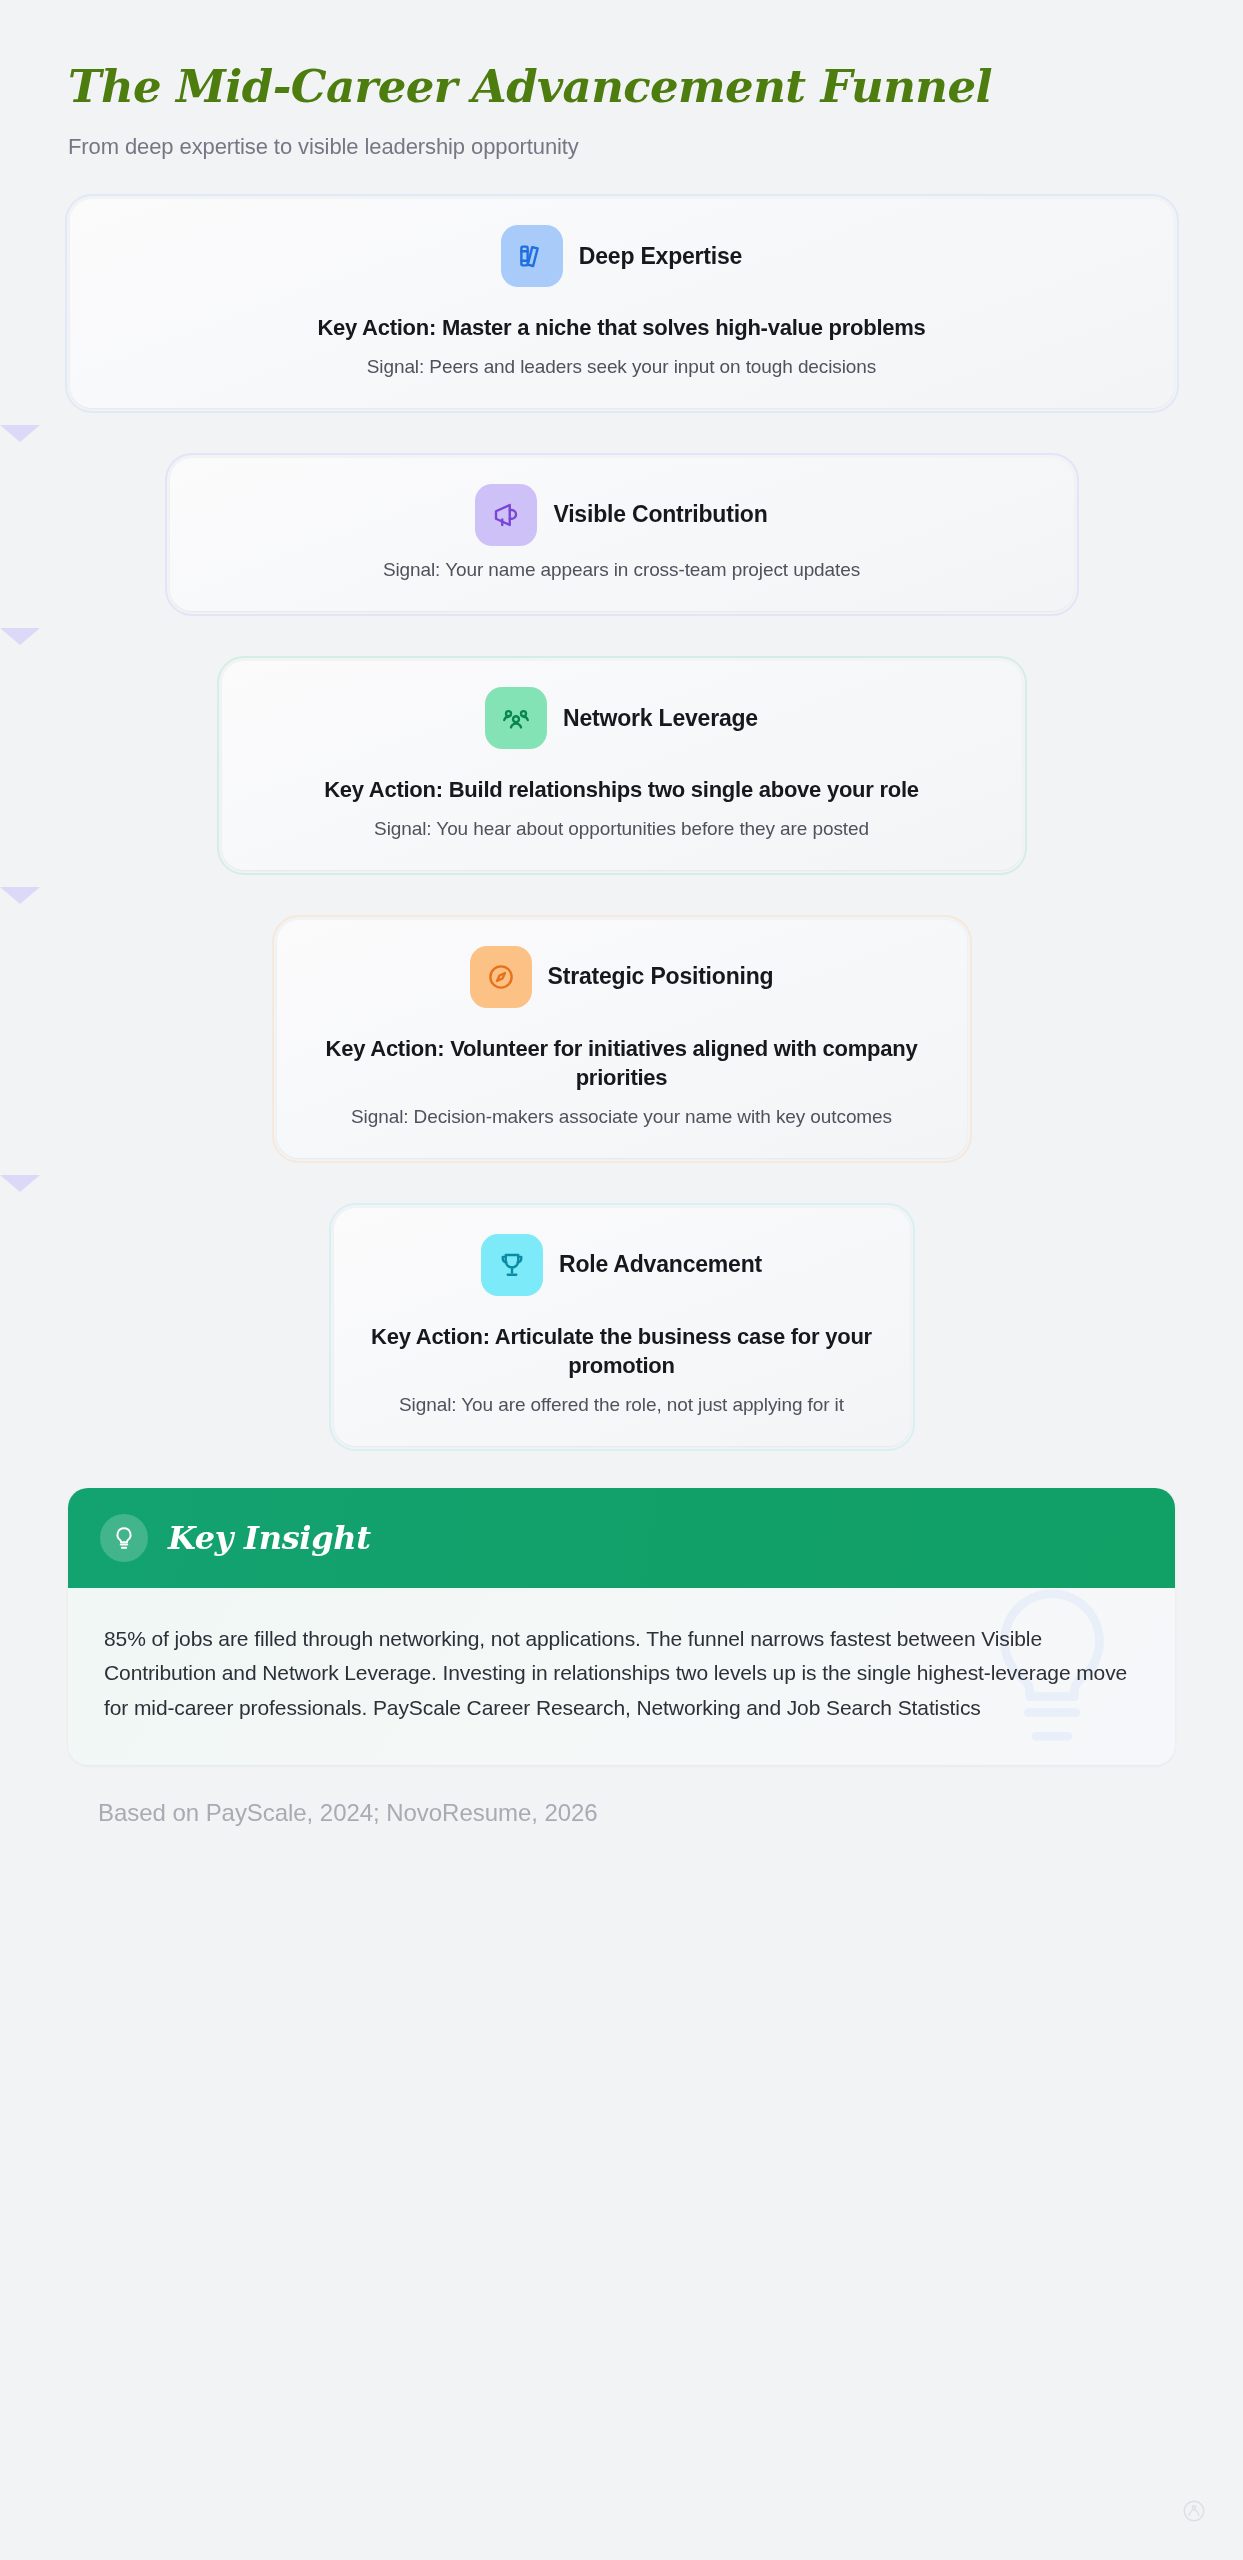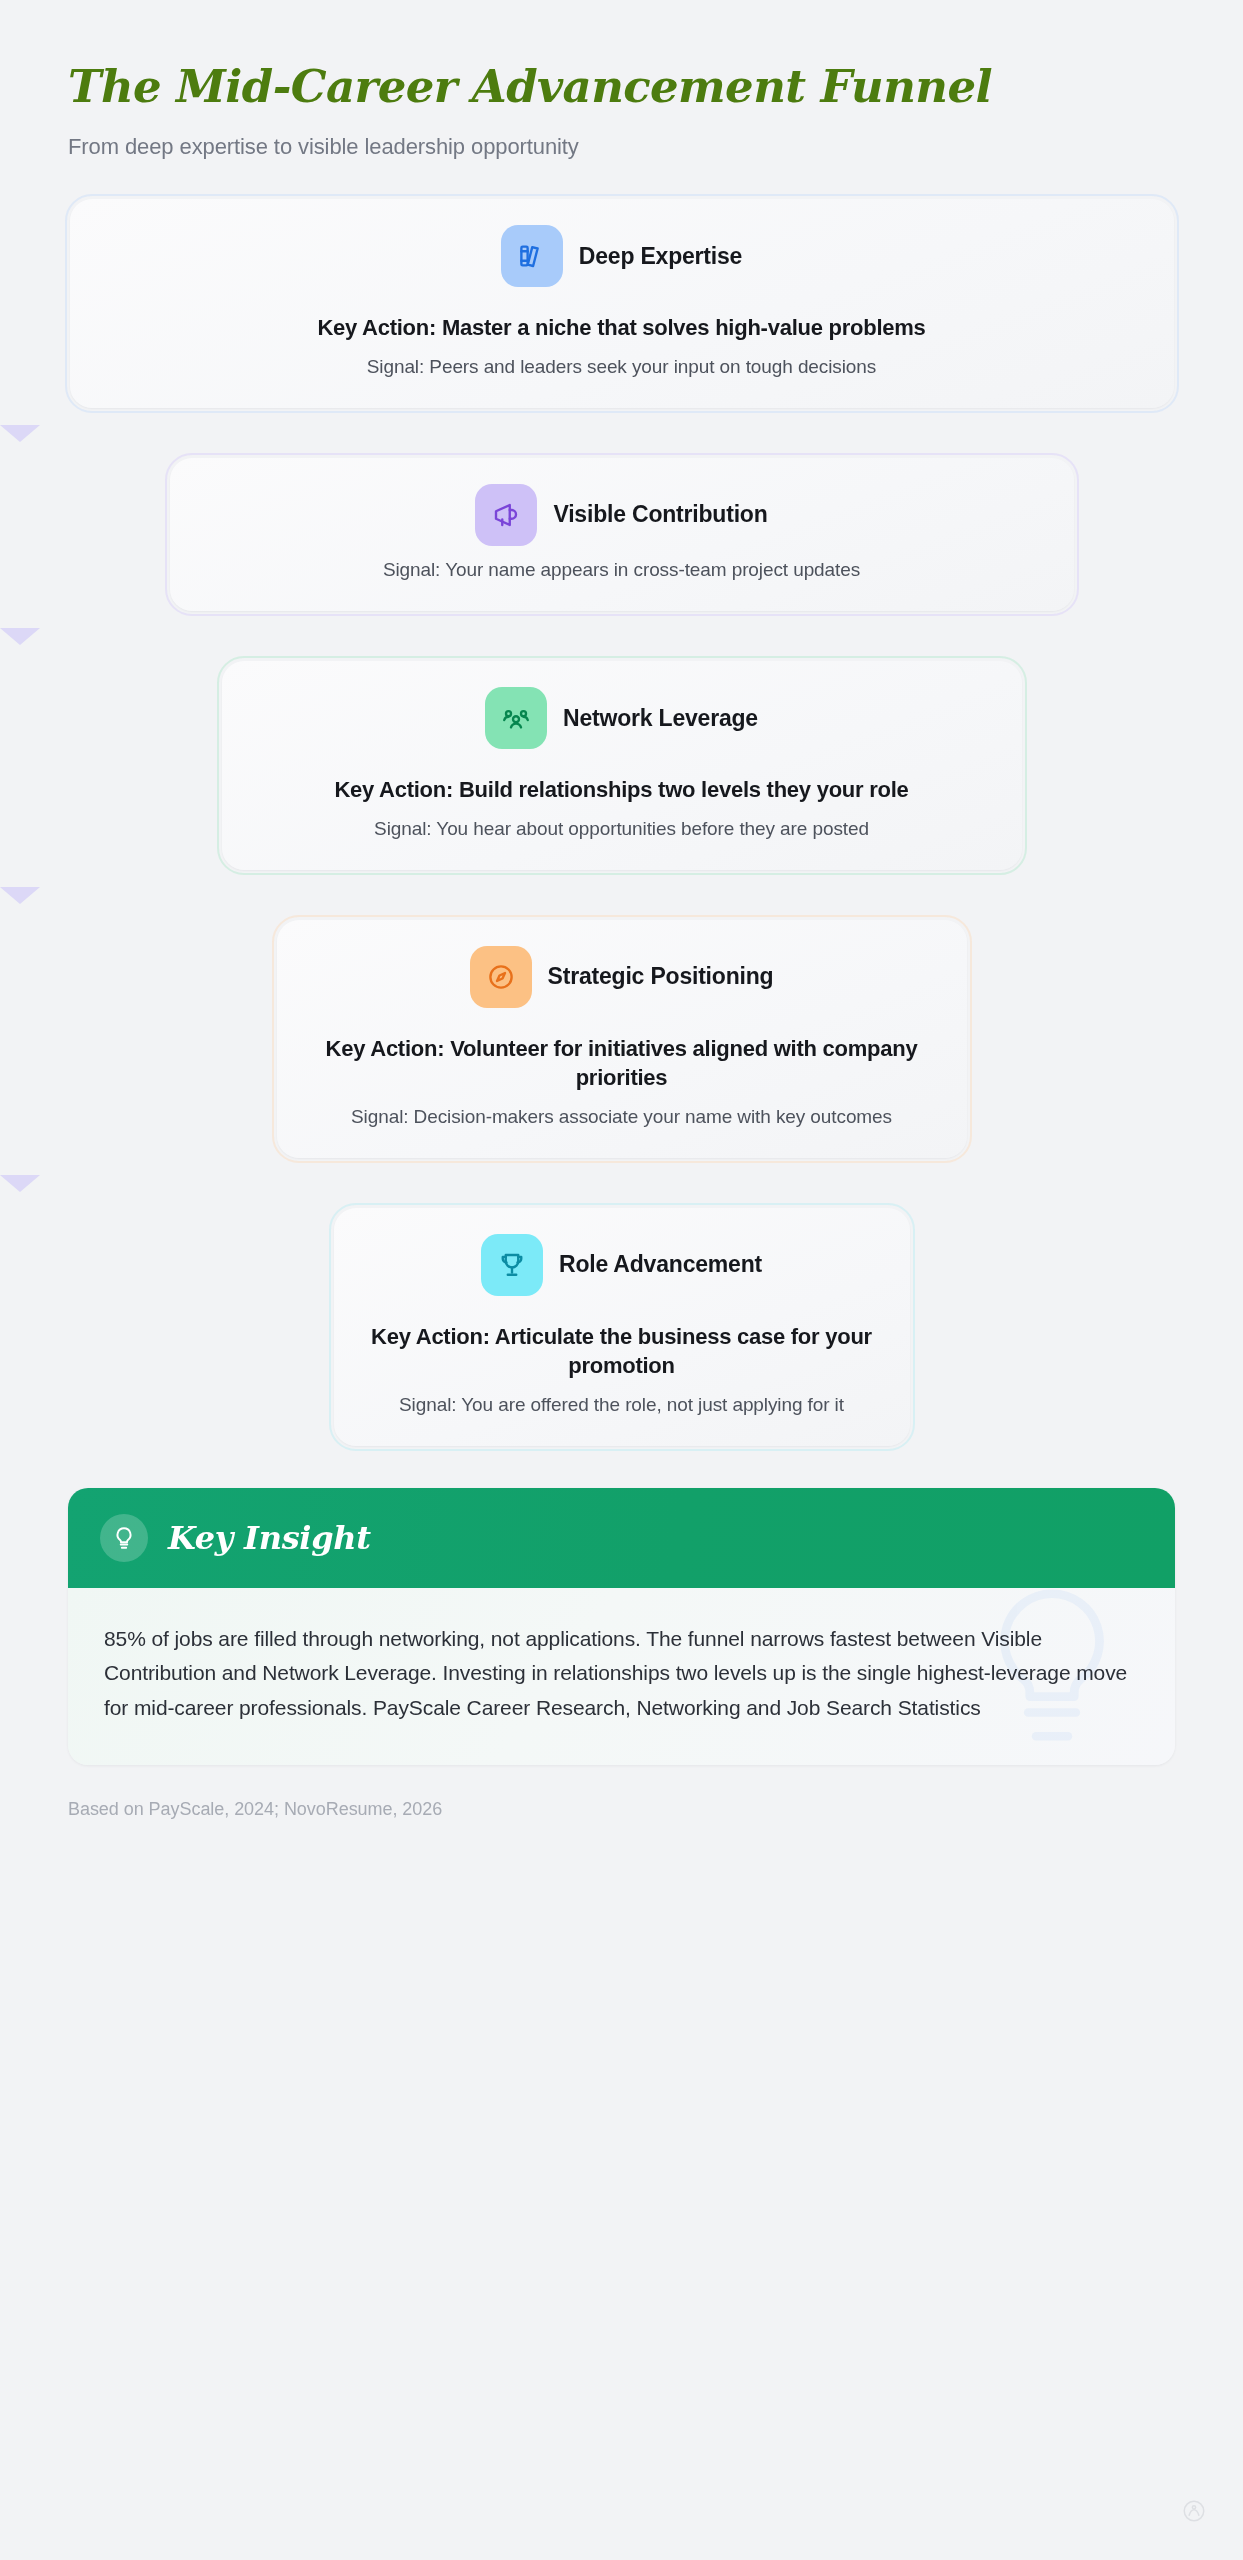--- a/index.html
+++ b/index.html
@@ -178,22 +178,22 @@
     position: absolute;
     right: 28px;
     top: -18px;
     z-index: 1;
     opacity: 0.5;
     pointer-events: none;
   }
 
   
   .footer {
-    margin: 34px 68px 0 68px;
-    font-size: 18px;
+    margin: 34px 68px 0 98px;
+    font-size: 24px;
     color: #a7abb4;
     letter-spacing: -0.05px;
   }
 
   .logo-mark {
     position: absolute;
     right: 36px;
     bottom: 32px;
     opacity: 0.35;
   }
@@ -251,21 +251,21 @@
                 <circle cx="12" cy="13" r="2.4"></circle>
                 <path d="M8 19.5c.6-1.9 2.1-3 4-3s3.4 1.1 4 3"></path>
                 <circle cx="6" cy="8.5" r="2"></circle>
                 <path d="M2.6 13.6c.5-1.6 1.8-2.6 3.4-2.6"></path>
                 <circle cx="18" cy="8.5" r="2"></circle>
                 <path d="M21.4 13.6c-.5-1.6-1.8-2.6-3.4-2.6"></path>
               </svg>
             </span>
             <span class="stage-name">Network Leverage</span>
           </div>
-          <div class="key-action">Key Action: Build relationships two levels they your role</div>
+          <div class="key-action">Key Action: Build relationships two single above your role</div>
           <div class="signal">Signal: You hear about opportunities before they are posted</div>
         </div>
       </div>
       <div class="arrow" style="border-top-color: rgb(220, 216, 247);"></div>
       <div class="stage-wrap">
         <div class="card" style="width: 690px; --ring: #fadfc4;">
           <div class="card-head">
             <span class="icon-badge" style="--badge: #fcc184;">
               <svg width="30" height="30" viewBox="0 0 24 24" fill="none" stroke="#e8711b" stroke-width="1.9" stroke-linecap="round" stroke-linejoin="round">
                 <circle cx="12" cy="12" r="8.5"></circle>

